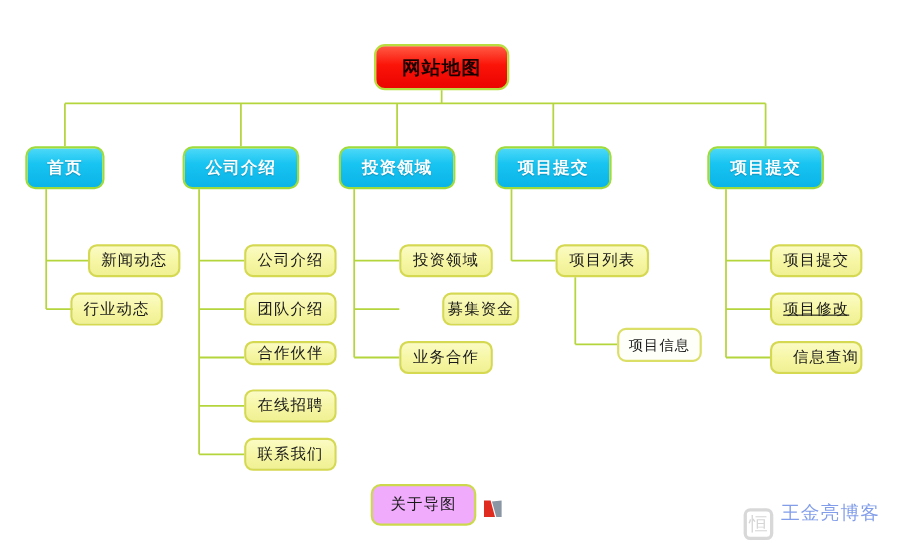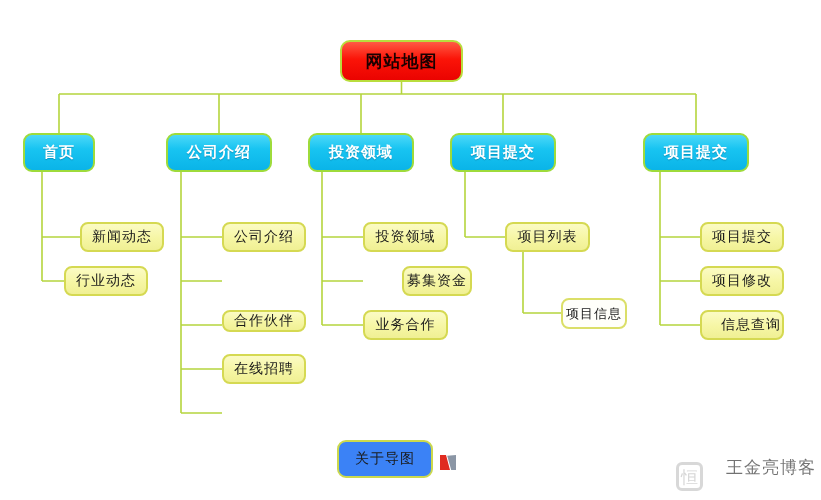--- a/index.html
+++ b/index.html
@@ -64,21 +64,21 @@
   .node-l3 {
     background: #fffffa;
     border: 2px solid #dbdf68;
     border-radius: 8px;
     color: #1a1a1a;
     font-size: 13px;
     letter-spacing: 1px;
   }
 
   .node-floating {
-    background: #3b82f6;
+    background: #f0abfc;
     border: 2px solid #ccd94d;
     border-radius: 9px;
     color: #1a1a1a;
     font-size: 14px;
     letter-spacing: 1px;
   }
 
   .about-logo {
     position: absolute;
     left: 437px; top: 451px;
@@ -96,22 +96,22 @@
     width: 27px; height: 29px;
     border: 3px solid #b9b9b9;
     border-radius: 6px;
     color: #b5b5b5;
     font-size: 17px;
     line-height: 24px;
     text-align: center;
     margin-top: 4px;
   }
   .wm-text {
-    margin-left: 23px;
-    color: #000000;
+    margin-left: 7px;
+    color: #1d4ed8;
     line-height: 18px;
   }
   .wm-name { font-size: 17px; letter-spacing: 1px; }
   .wm-id   { font-size: 16px; }
 </style>
 </head>
 <body>
 
 <div class="canvas">
 
@@ -161,33 +161,35 @@
   <div class="node node-l1" style="left:23px; top:133px; width:72px; height:39px;">首页</div>
   <div class="node node-l1" style="left:166px; top:133px; width:106px; height:39px;">公司介绍</div>
   <div class="node node-l1" style="left:308px; top:133px; width:106px; height:39px;">投资领域</div>
   <div class="node node-l1" style="left:450px; top:133px; width:106px; height:39px;">项目提交</div>
   <div class="node node-l1" style="left:643px; top:133px; width:106px; height:39px;">项目提交</div>
 
   <div class="node node-l2" style="left:80px; top:222px; width:84px; height:30px;">新闻动态</div>
   <div class="node node-l2" style="left:64px; top:266px; width:84px; height:30px;">行业动态</div>
 
   <div class="node node-l2" style="left:222px; top:222px; width:84px; height:30px;">公司介绍</div>
+  <div class="node node-l2" style="left:222px; top:266px; width:84px; height:30px;">团队介绍</div>
   <div class="node node-l2" style="left:222px; top:310px; width:84px; height:22px;">合作伙伴</div>
   <div class="node node-l2" style="left:222px; top:354px; width:84px; height:30px;">在线招聘</div>
+  <div class="node node-l2" style="left:222px; top:398px; width:84px; height:30px;">联系我们</div>
 
   <div class="node node-l2" style="left:363px; top:222px; width:85px; height:30px;">投资领域</div>
   <div class="node node-l2" style="left:376px; top:266px; width:70px; height:30px;margin-left:26px;">募集资金</div>
   <div class="node node-l2" style="left:363px; top:310px; width:85px; height:30px;">业务合作</div>
 
   <div class="node node-l2" style="left:505px; top:222px; width:85px; height:30px;">项目列表</div>
 
-  <div class="node node-l3" style="left:561px; top:298px; width:66px; height:31px;">项目信息</div>
+  <div class="node node-l3" style="left:561px; top:298px; width:77px; height:31px;">项目信息</div>
 
   <div class="node node-l2" style="left:700px; top:222px; width:84px; height:30px;">项目提交</div>
-  <div class="node node-l2" style="left:700px; top:266px; width:84px; height:30px;">项目修改</div>
+  <div class="node node-l2" style="left:700px; top:266px; width:84px; height:30px;text-decoration:underline;">项目修改</div>
   <div class="node node-l2" style="left:700px; top:310px; width:84px; height:30px;padding-left:18px;">信息查询</div>
 
   <div class="node node-floating" style="left:337px; top:440px; width:96px; height:38px;">关于导图</div>
 
   <svg class="about-logo" viewBox="0 0 22 22" xmlns="http://www.w3.org/2000/svg">
     <polygon points="3,19 3,4 9,4 13,19" fill="#e02b20"></polygon>
     <polygon points="14.2,19 10.2,4.8 19,4 19,19" fill="#8b96a5"></polygon>
   </svg>
 
   <div class="watermark">

